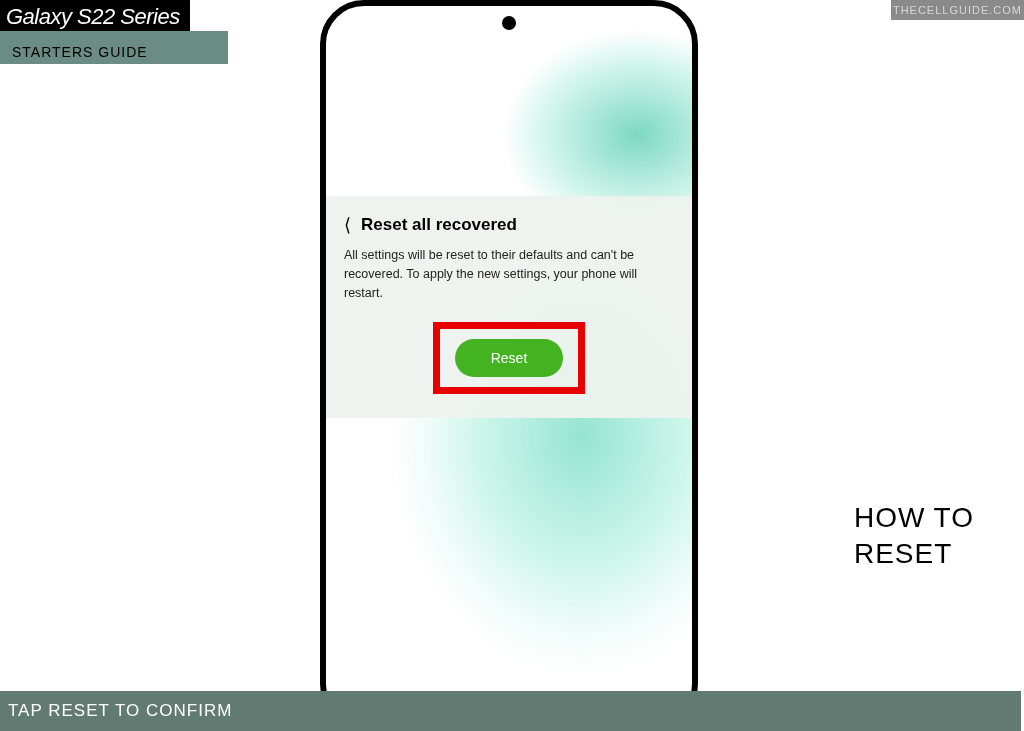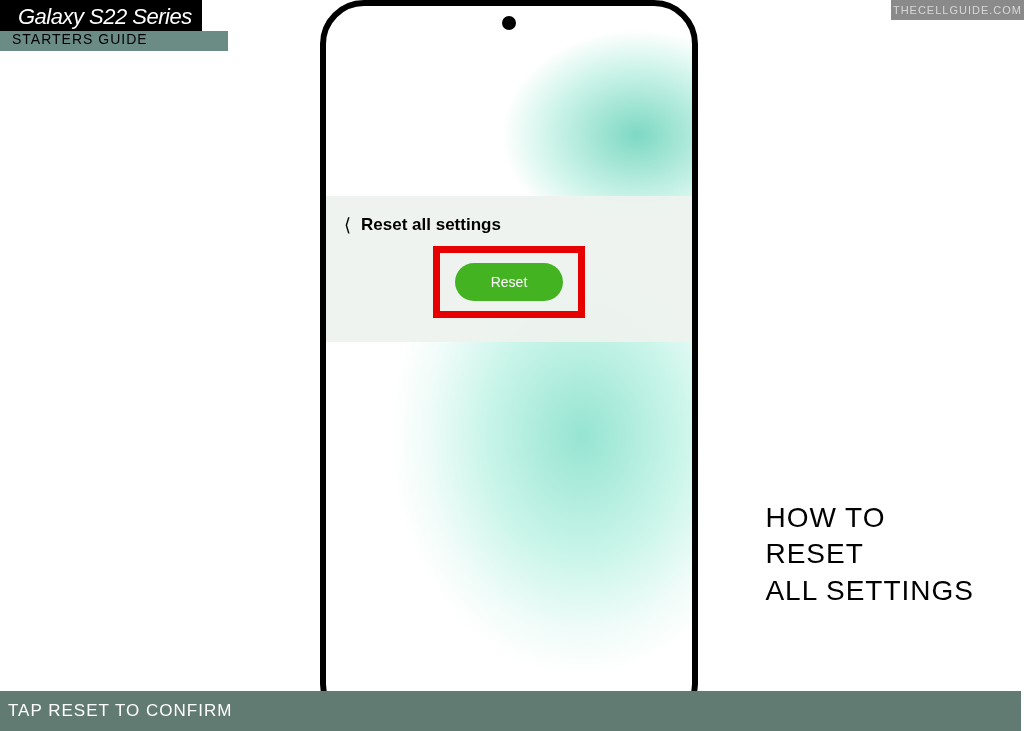--- a/index.html
+++ b/index.html
@@ -14,33 +14,33 @@
       font-family: Arial, Helvetica, sans-serif;
       position: relative;
       overflow: hidden;
     }
     .header-top {
       position: absolute;
       top: 0;
       left: 0;
       background: #000000;
       color: #ffffff;
-      padding: 4px 10px 4px 18px;
+      padding: 4px 10px 4px 6px;
       font-size: 22px;
       font-weight: 300;
       font-style: italic;
       letter-spacing: -0.5px;
     }
     .header-sub {
       position: absolute;
       top: 31px;
       left: 0;
       background: #6b8c85;
       color: #000000;
-      padding: 0 80px 4px 12px;
+      padding: 13px 80px 4px 12px;
       font-size: 14px;
       font-weight: 400;
       letter-spacing: 1px;
     }
     .watermark {
       position: absolute;
       top: 0;
       right: 0;
       background: #8a8a8a;
       color: #d8d8d8;
@@ -176,29 +176,29 @@
 <div class="header-sub">STARTERS GUIDE</div>
 <div class="watermark">THECELLGUIDE.COM</div>
 
 <div class="phone">
   <div class="phone-bg"></div>
   <div class="phone-camera"></div>
 
   <div class="settings-panel">
     <div class="panel-header">
       <span class="back-arrow">⟨</span>
-      <span class="panel-title">Reset all settings</span>
+      <span class="panel-title">Reset all recovered</span>
     </div>
+    <div class="panel-body">All settings will be reset to their defaults and can't be recovered. To apply the new settings, your phone will restart.</div>
     <div class="highlight-box">
       <button class="reset-btn">Reset</button>
     </div>
   </div>
 </div>
 <div class="phone-side-btn1" style="left:692px;"></div>
 <div class="phone-side-btn2" style="left:692px;"></div>
 
 <div class="howto">
   <div>HOW TO</div>
   <div>RESET</div>
-  <div>ALL SETTINGS</div>
 </div>
 
 <div class="footer-bar">TAP RESET TO CONFIRM</div>
 
 </body></html>

